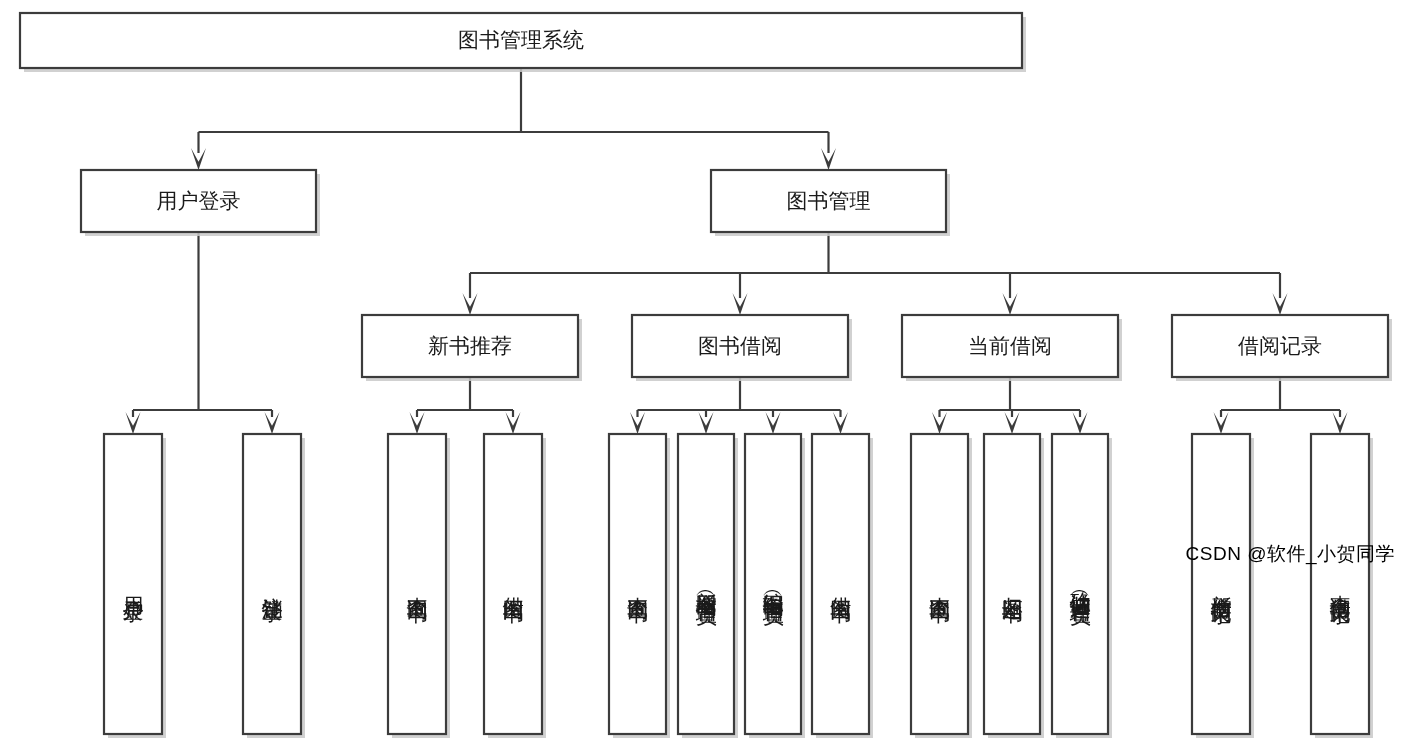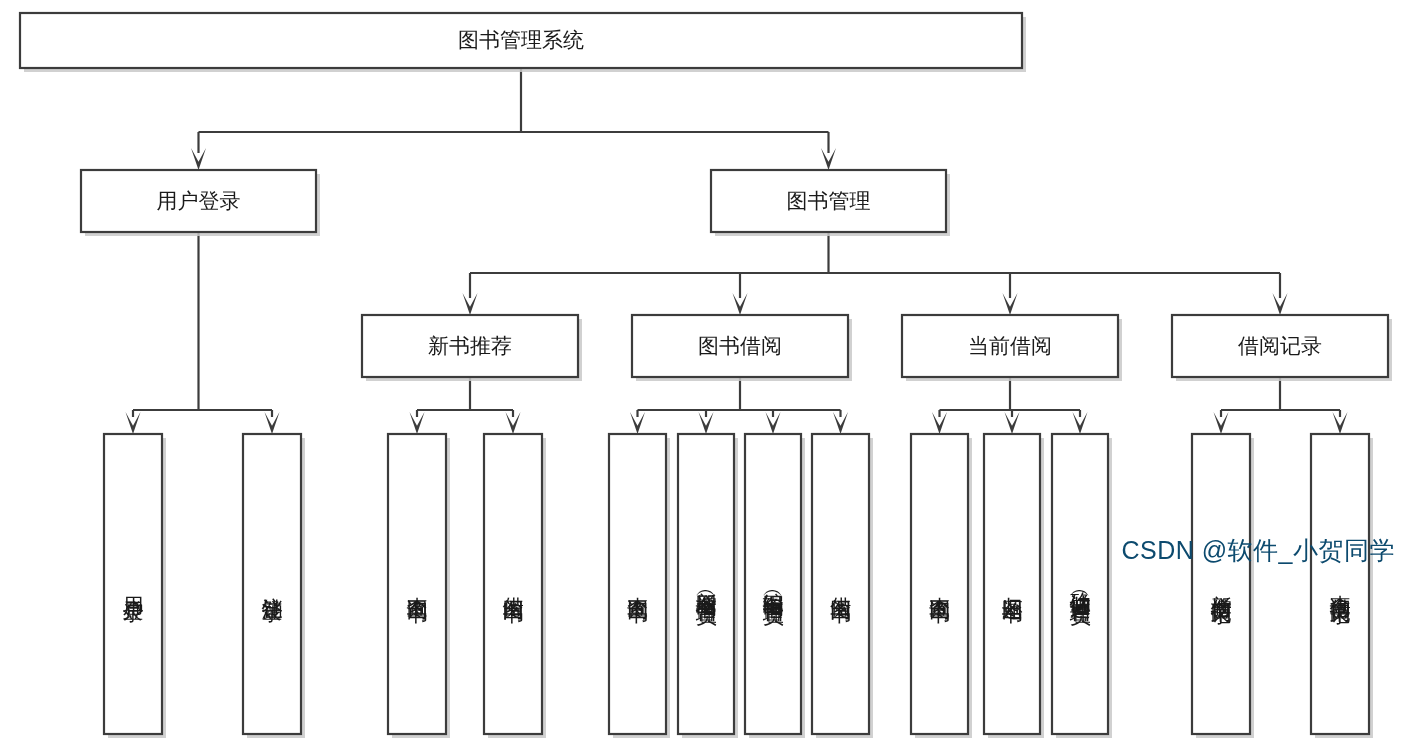--- a/index.html
+++ b/index.html
@@ -77,22 +77,22 @@
     left: 0;
     width: 1405px;
     height: 747px;
     pointer-events: none;
   }
   #watermark {
     position: absolute;
     right: 10px;
     bottom: 4px;
     font-family: "Liberation Sans", "DejaVu Sans", sans-serif;
-    font-size: 25px;
-    color: #0c4a6e;
+    font-size: 19px;
+    color: #000000;
     letter-spacing: 0.5px;
     white-space: nowrap;
     user-select: none;
     margin-top: 36px;
   }
 </style>
 </head>
 <body>
 
 <div id="diagram-root">

